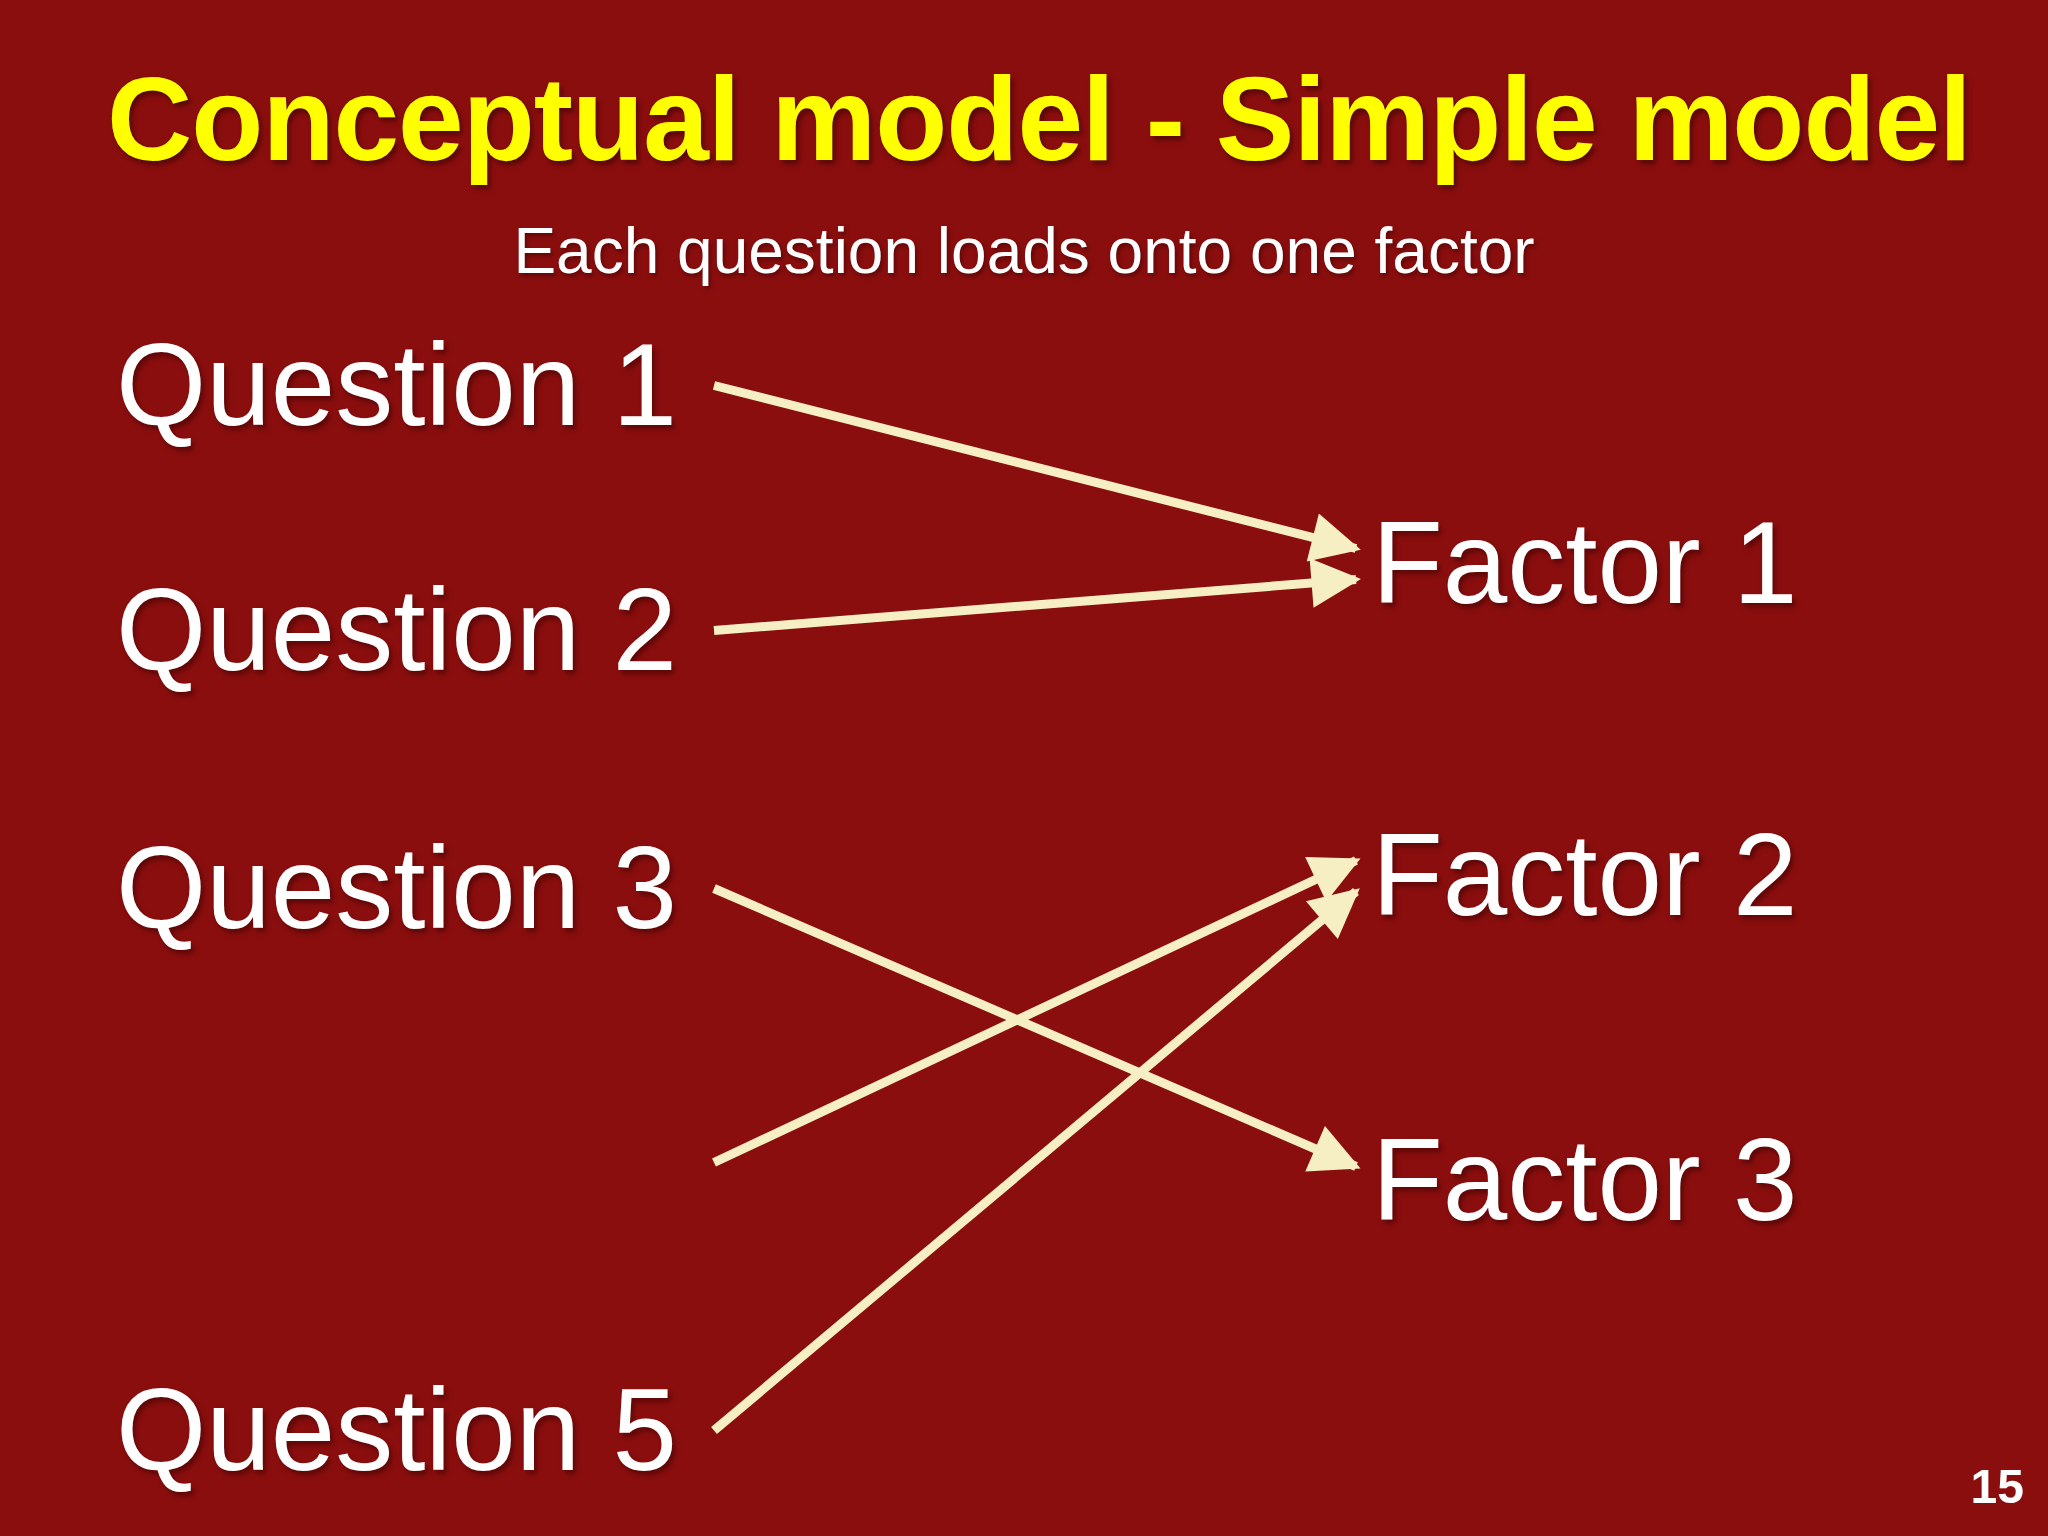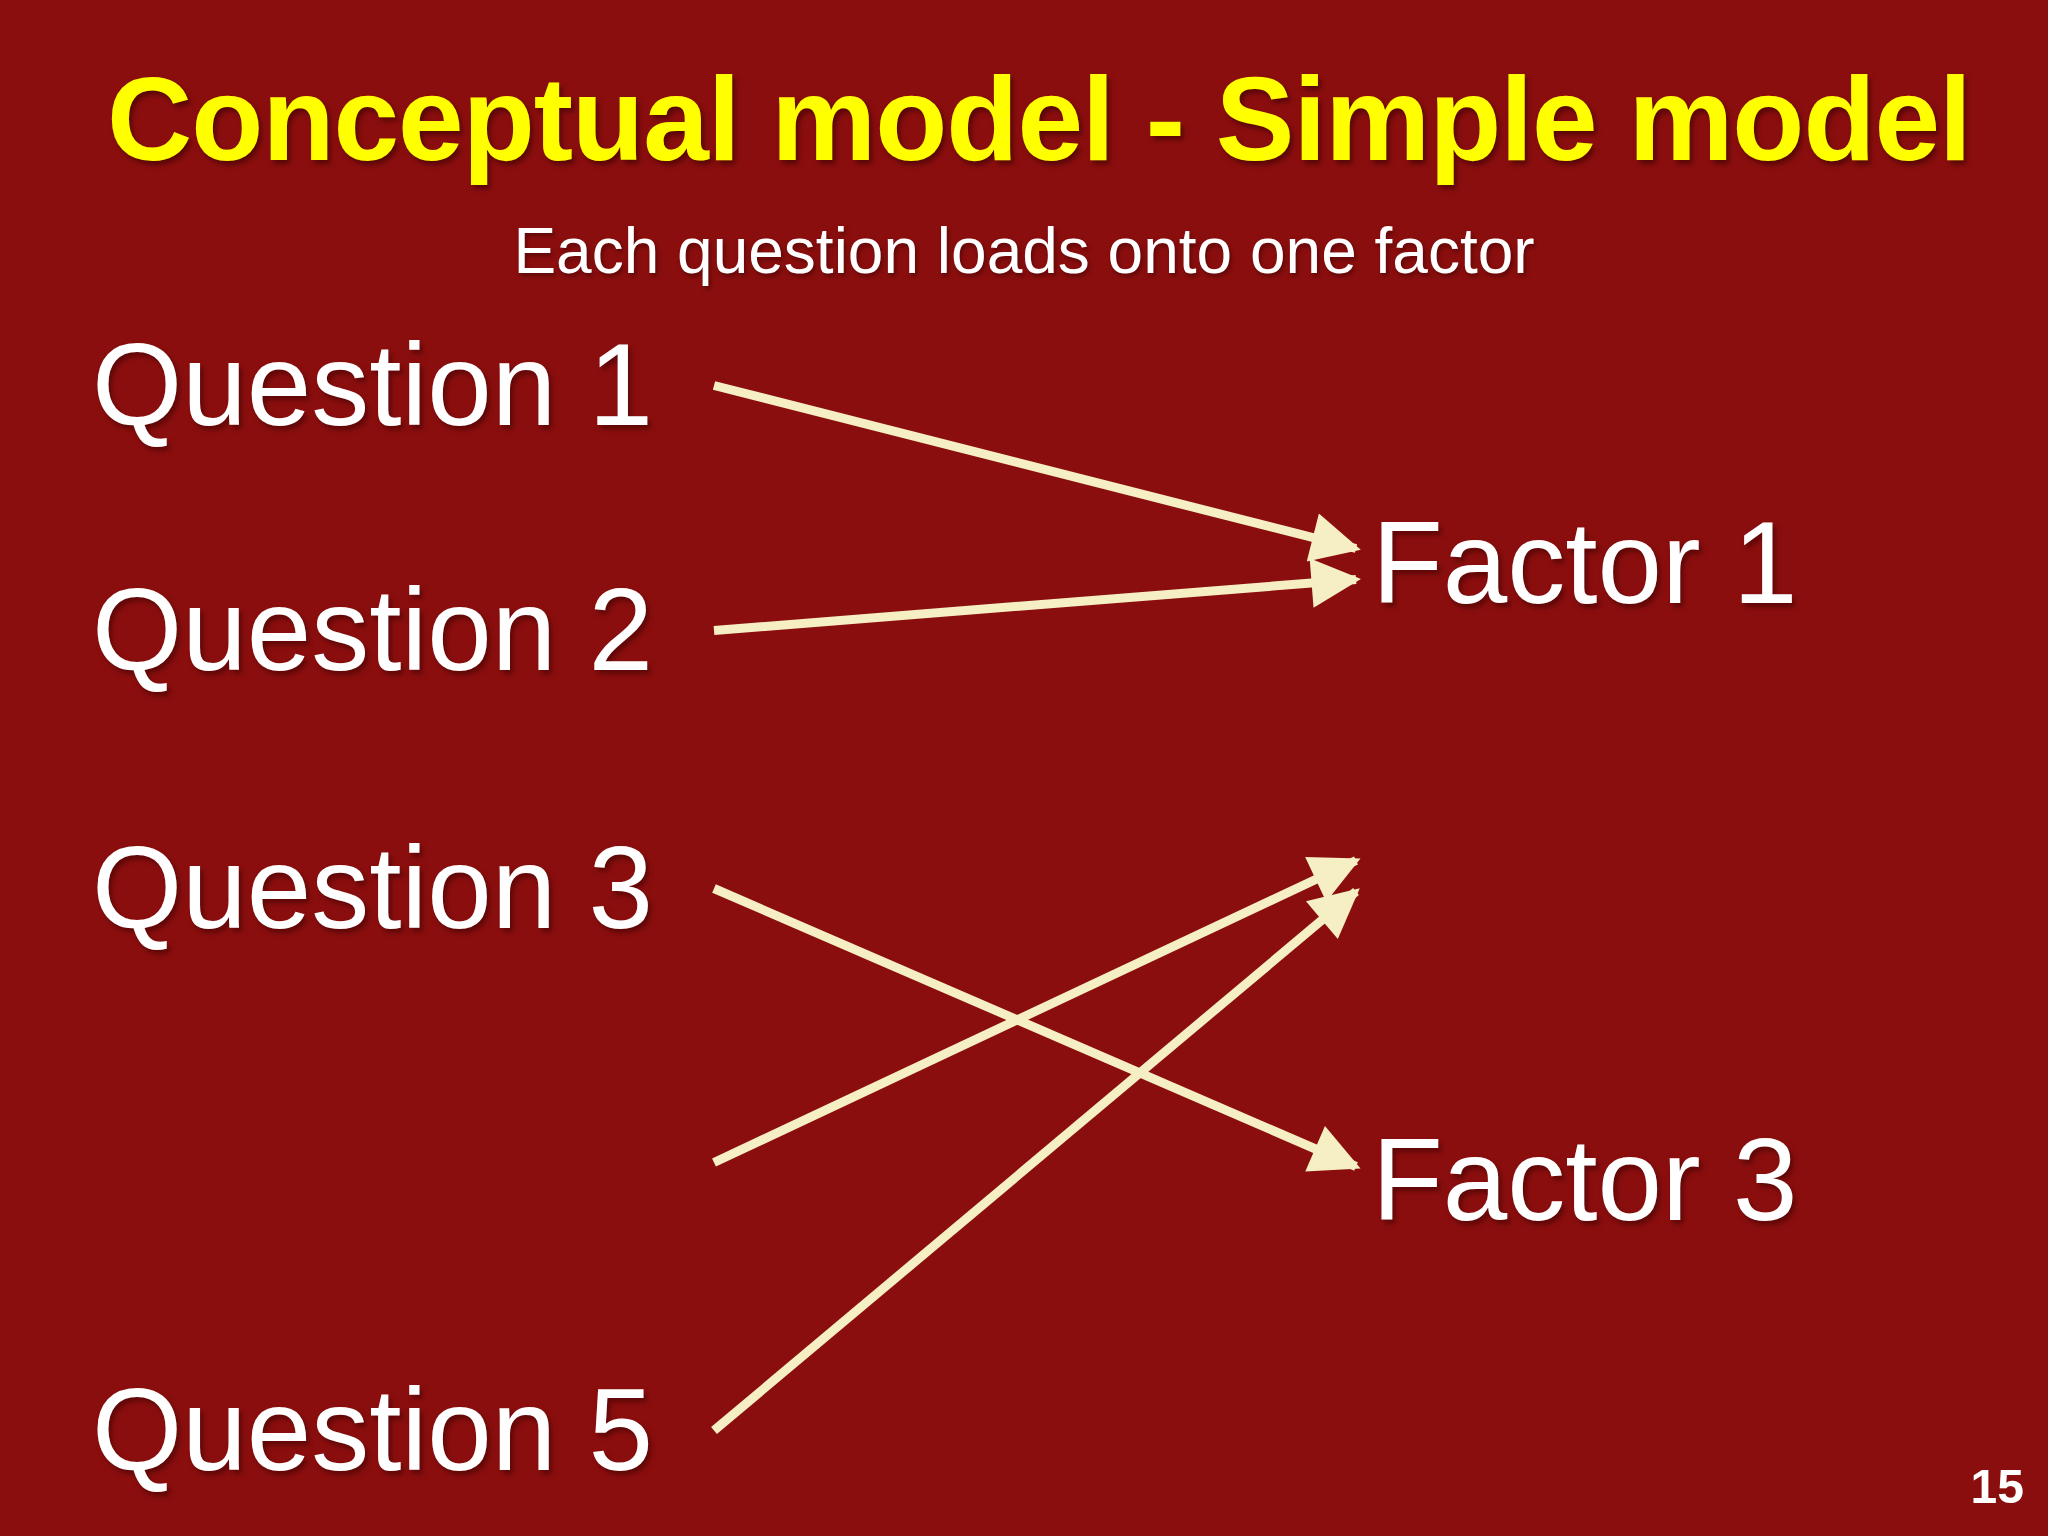--- a/index.html
+++ b/index.html
@@ -43,21 +43,21 @@
     white-space: nowrap;
   }
   .label {
     position: absolute;
     font-size: 116px;
     line-height: 145px;
     color: var(--body_text);
     text-shadow: 3px 4px 5px rgba(50, 0, 0, 0.5);
     white-space: nowrap;
   }
-  .question { left: 92px; }
+  .question { left: 116px; }
   .factor   { left: 1372px; }
   .q1 { top: 313px; }
   .q2 { top: 558px; }
   .q3 { top: 816px; }
   .q4 { top: 1090px; }
   .q5 { top: 1358px; }
   .f1 { top: 491px; }
   .f2 { top: 803px; }
   .f3 { top: 1108px; }
   .arrows {
@@ -87,20 +87,21 @@
   <h1 class="title">Conceptual model - Simple model</h1>
 
   <div class="subtitle">Each question loads onto one factor</div>
 
   <div class="label question q1">Question 1</div>
   <div class="label question q2">Question 2</div>
   <div class="label question q3">Question 3</div>
   <div class="label question q5">Question 5</div>
 
   <div class="label factor f1">Factor 1</div>
+  <div class="label factor f2">Factor 2</div>
   <div class="label factor f3">Factor 3</div>
 
   <svg class="arrows" viewBox="0 0 2048 1536" xmlns="http://www.w3.org/2000/svg">
     <defs>
       <marker id="ah" viewBox="0 0 10 10" refX="9" refY="5" markerWidth="6.5" markerHeight="5.5" markerUnits="strokeWidth" orient="auto">
         <path d="M 0 0 L 10 5 L 0 10 z"></path>
       </marker>
     </defs>
     <g id="arrow-lines">
         <line x1="714" y1="385.5" x2="1356" y2="548.5" marker-end="url(#ah)"></line>

